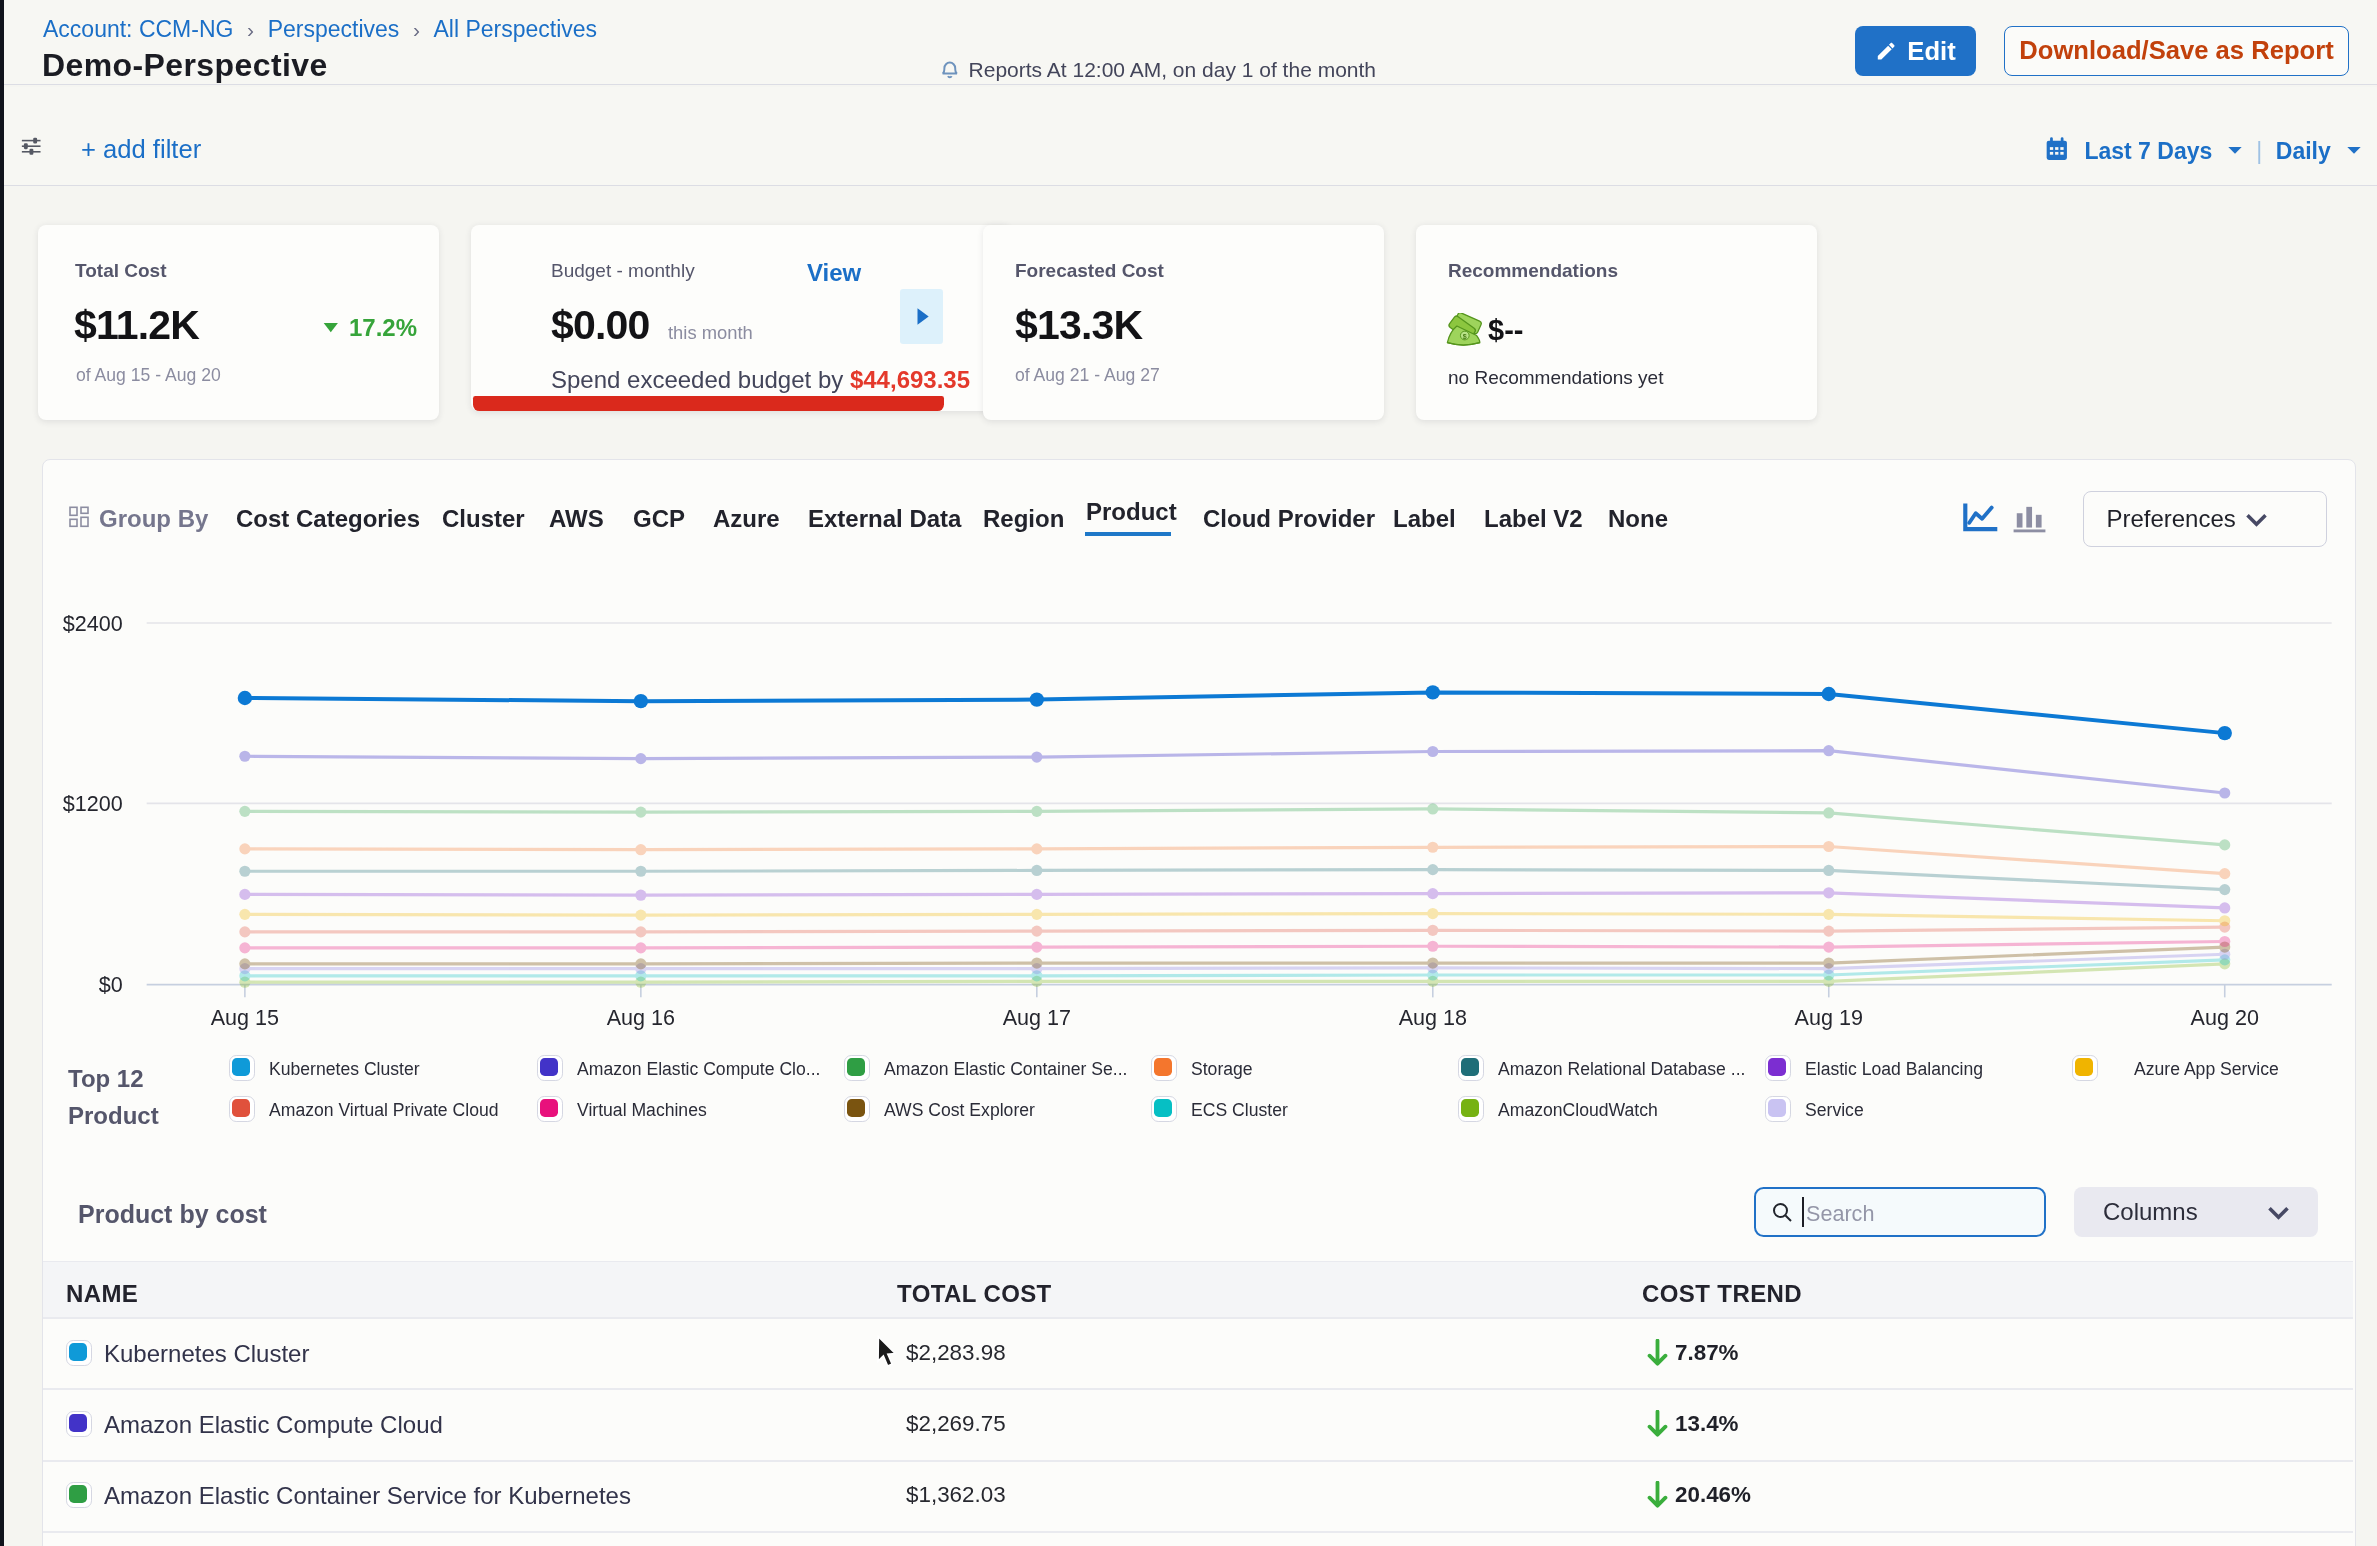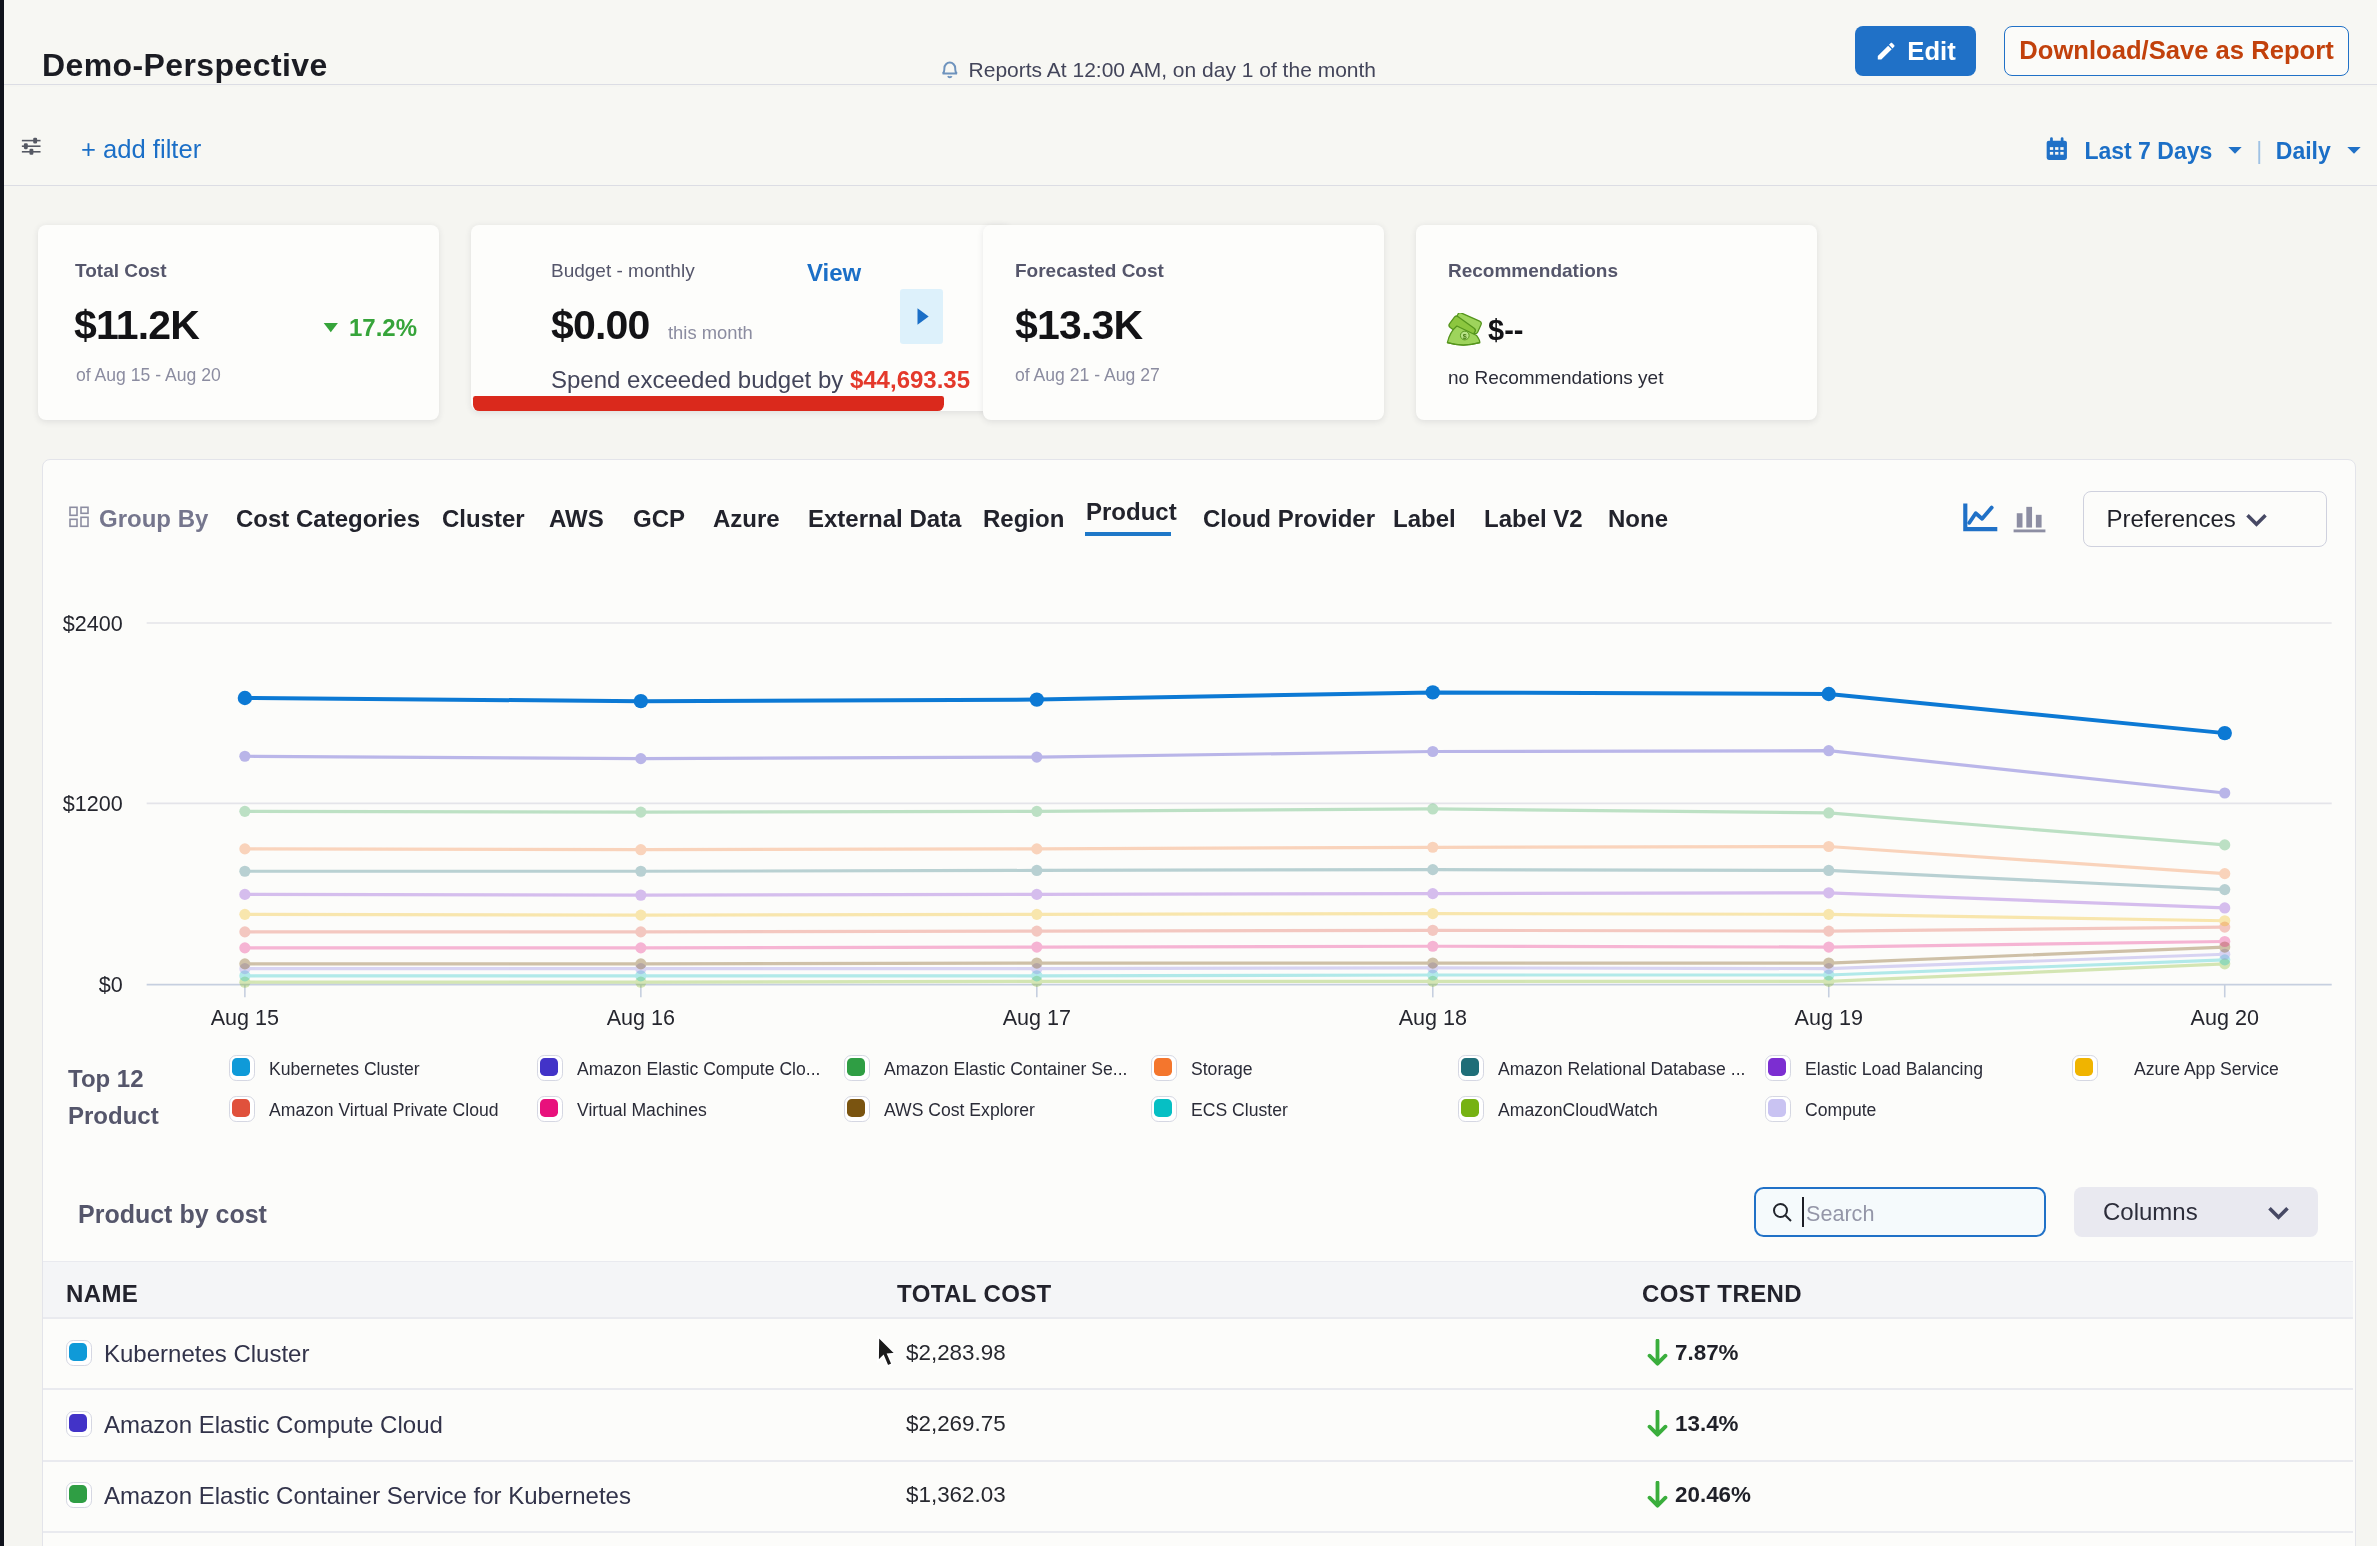--- a/index.html
+++ b/index.html
@@ -42,20 +42,21 @@
 .hdr { position:absolute; font-size:24px; font-weight:bold; color:#23232d; letter-spacing:0.4px; }
 .cell { position:absolute; font-size:24px; color:#32334a; }
 .costcell { position:absolute; font-size:22.4px; color:#27282f; }
 .trendtxt { font-weight:bold; color:#1f2028; font-size:22.4px; }
 .rowline { position:absolute; left:43px; width:2310px; height:1.6px; background:#e9eaef; }
 </style>
 </head>
 <body>
 <div id="leftbar"></div>
 <div id="header">
+  <div id="crumbs">Account: CCM-NG<span class="sep">›</span>Perspectives<span class="sep">›</span>All Perspectives</div>
   <div id="title">Demo-Perspective</div>
   <div id="reports">
     <svg width="21.6" height="21.6" viewBox="0 0 24 24" style="vertical-align:-4px;margin-right:8px" fill="none" stroke="#6e93bd" stroke-width="2.2">
         <path d="M6 10a6 6 0 1 1 12 0c0 5 2 6 2 6H4s2-1 2-6z"></path>
         <path d="M10 19a2.2 2.2 0 0 0 4 0"></path>
       </svg>Reports At 12:00 AM, on day 1 of the month
   </div>
   <div id="btn-edit"><svg width="22.4" height="22.4" viewBox="0 0 24 24" style="vertical-align:-3.2px;margin-right:9.6px">
         <path fill="#fff" d="M3 17.2V21h3.8L17.9 9.9l-3.8-3.8L3 17.2zM20.7 7.1c.4-.4.4-1 0-1.4l-2.4-2.4c-.4-.4-1-.4-1.4 0l-1.9 1.9 3.8 3.8 1.9-1.9z"></path>
       </svg>Edit</div>
@@ -394,21 +395,21 @@
     <i style="background:#06bfc4"></i>
   </div>
 <div class="lgt" style="left:1191px;top:1100px;">ECS Cluster</div>
 <div class="lg" style="left:1458px;top:1096px;">
     <i style="background:#76b213"></i>
   </div>
 <div class="lgt" style="left:1498px;top:1100px;">AmazonCloudWatch</div>
 <div class="lg" style="left:1765px;top:1096px;">
     <i style="background:#c9c3f2"></i>
   </div>
-<div class="lgt" style="left:1805px;top:1100px;">Compute</div>
+<div class="lgt" style="left:1805px;top:1100px;">Service</div>
 
 <div class="abs" style="left:78px;top:1200px;font-size:25px;font-weight:bold;color:#55566b;">Product by cost</div>
 <div class="abs" style="left:1754px;top:1187px;width:292px;height:50px;background:#f5fafc;border:2.4px solid #2071c7;border-radius:9.6px;">
   <svg style="position:absolute;left:14.4px;top:11.2px" width="24" height="24" viewBox="0 0 24 24" fill="none" stroke="#21242c" stroke-width="2">
       <circle cx="10.5" cy="10.5" r="6.5"></circle>
       <path d="M15.5 15.5L21 21"></path>
     </svg>
   <span style="position:absolute;left:50px;top:12px;font-size:21.6px;color:#9496a8;">Search</span>
   <div style="position:absolute;left:46px;top:8px;width:2.4px;height:30px;background:#1d1e26;"></div>
 </div>

